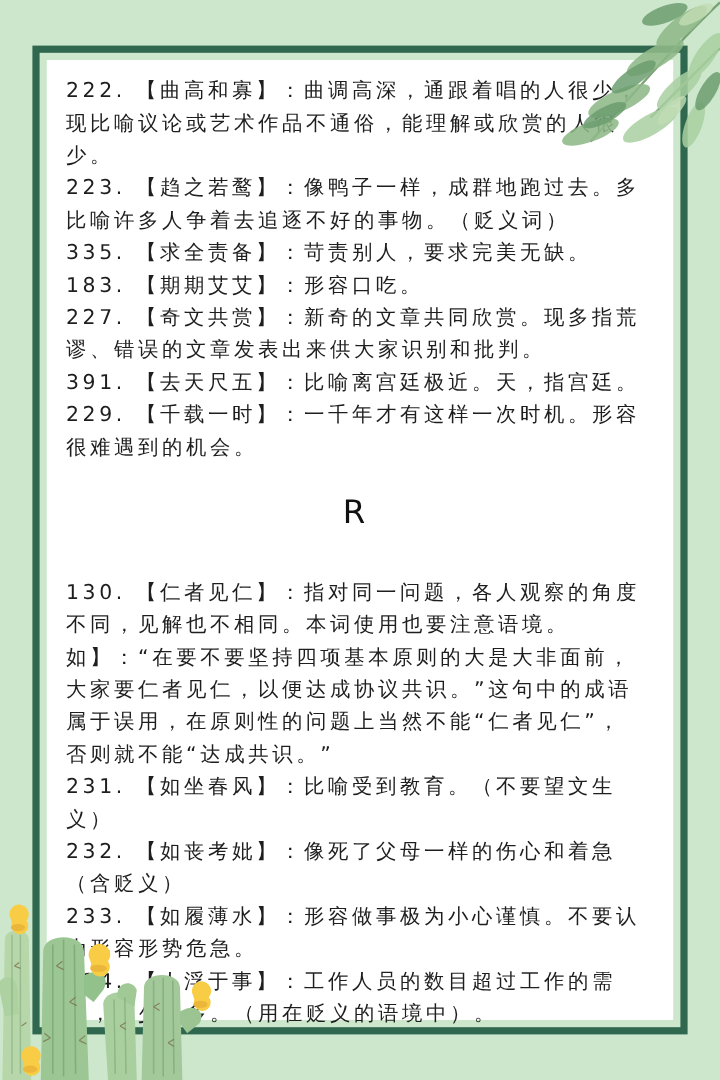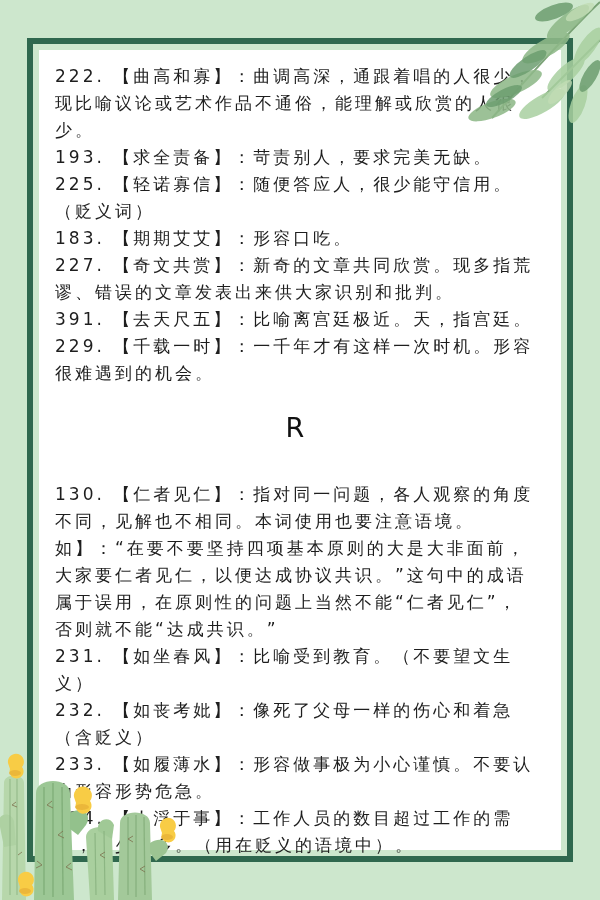--- a/index.html
+++ b/index.html
@@ -39,22 +39,22 @@
   .decor{position:absolute;pointer-events:none;}
   .decor-leaf{top:0;right:0;width:150px;height:160px;}
   .decor-cactus{left:0;bottom:0;width:210px;height:165px;}
 </style>
 </head>
 <body>
 
 <div class="frame">
   <div class="content">
     <p class="entry">222. 【曲高和寡】：曲调高深，通跟着唱的人很少，现比喻议论或艺术作品不通俗，能理解或欣赏的人很少。</p>
-    <p class="entry">193. 【求全责备】：苛责别人，要求完美无缺。</p>
-    <p class="entry">225. 【轻诺寡信】：随便答应人，很少能守信用。（贬义词）</p>
+    <p class="entry">223. 【趋之若鹜】：像鸭子一样，成群地跑过去。多比喻许多人争着去追逐不好的事物。（贬义词）</p>
+    <p class="entry">335. 【求全责备】：苛责别人，要求完美无缺。</p>
     <p class="entry">183. 【期期艾艾】：形容口吃。</p>
     <p class="entry">227. 【奇文共赏】：新奇的文章共同欣赏。现多指荒谬、错误的文章发表出来供大家识别和批判。</p>
     <p class="entry">391. 【去天尺五】：比喻离宫廷极近。天，指宫廷。</p>
     <p class="entry">229. 【千载一时】：一千年才有这样一次时机。形容很难遇到的机会。</p>
 
     <h2 class="section-heading">R</h2>
 
     <p class="entry">130. 【仁者见仁】：指对同一问题，各人观察的角度不同，见解也不相同。本词使用也要注意语境。如】：“在要不要坚持四项基本原则的大是大非面前，大家要仁者见仁，以便达成协议共识。”这句中的成语属于误用，在原则性的问题上当然不能“仁者见仁”，否则就不能“达成共识。”</p>
     <p class="entry">231. 【如坐春风】：比喻受到教育。（不要望文生义）</p>
     <p class="entry">232. 【如丧考妣】：像死了父母一样的伤心和着急（含贬义）</p>

